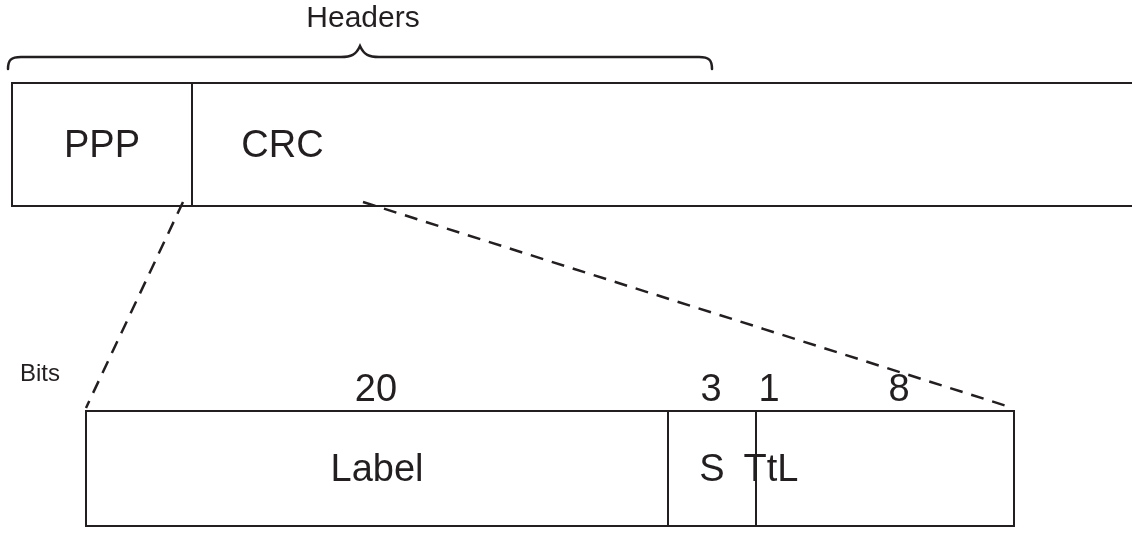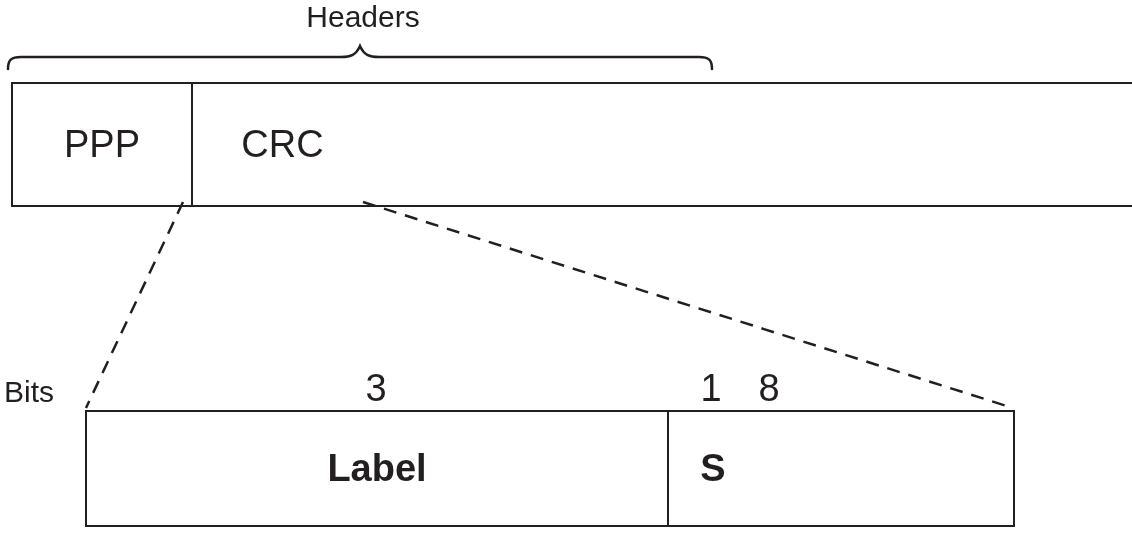--- a/index.html
+++ b/index.html
@@ -56,24 +56,23 @@
     align-items: center;
     justify-content: center;
     font-size: 38px;
     white-space: nowrap;
   }
   .packet-cell:last-child { border-right: none; border-radius: 9px; }
 
   
   .bits-label {
     top: 361px;
-    left: 4px;
-    font-size: 30px;
+    left: 20px;
+    font-size: 24px;
     line-height: 1.0;
-    margin-top: 16px;
   }
 
   
   .bit-numbers {
     top: 369px;
     left: 85px;
     width: 930px;
     height: 38px;
     display: grid;
     grid-template-columns: 582px 88px 28px auto;
@@ -89,21 +88,20 @@
   
   .mpls-box {
     top: 410px;
     left: 85px;
     width: 930px;
     height: 117px;
     box-sizing: border-box;
     border: 2.5px solid #231f20;
     display: grid;
     grid-template-columns: 582px 88px 28px auto;
-    font-weight: bold;
   }
   .mpls-cell {
     box-sizing: border-box;
     border-right: 2.5px solid #231f20;
     display: flex;
     align-items: center;
     justify-content: center;
     font-size: 38px;
     white-space: nowrap;
     overflow: visible;
@@ -129,25 +127,29 @@
     <span>PPP</span>
   </div>
   <div class="packet-cell">
     <span>CRC</span>
   </div>
 </div>
 
 <div class="abs bits-label">Bits</div>
 
 <div class="abs bit-numbers">
+  <div class="bit-number">20</div>
   <div class="bit-number">3</div>
   <div class="bit-number">1</div>
   <div class="bit-number">8</div>
 </div>
 
 <div class="abs mpls-box">
   <div class="mpls-cell">
     <span>Label</span>
   </div>
   <div class="mpls-cell">
     <span>S</span>
   </div>
+  <div class="mpls-cell">
+    <span>TtL</span>
+  </div>
 </div>
 
 </body></html>

